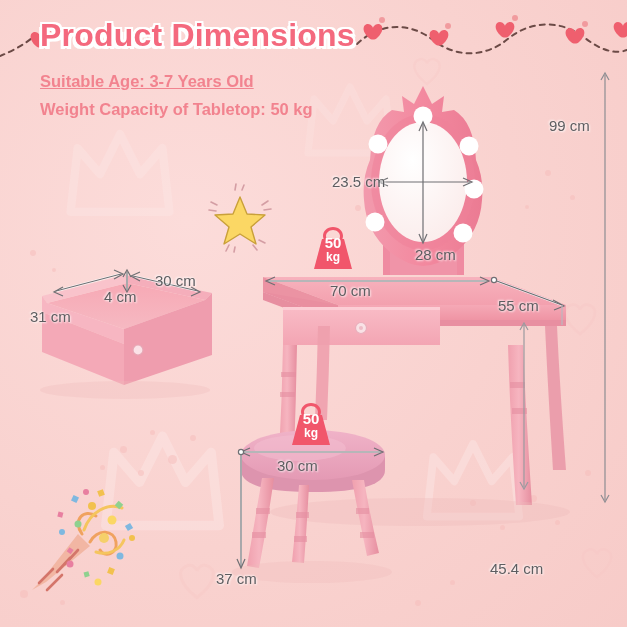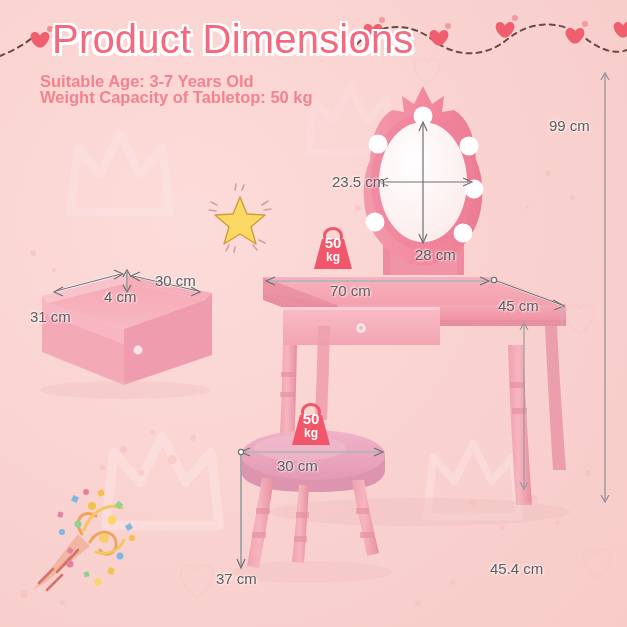--- a/index.html
+++ b/index.html
@@ -15,36 +15,36 @@
   .bg-crown{position:absolute;opacity:.38;}
   .bg-crown svg{display:block;}
   .bg-dot{position:absolute;border-radius:50%;background:#f6bdbb;opacity:.55;}
   .bg-heart{position:absolute;opacity:.30;}
 
   
   .heart-border{position:absolute;top:14px;height:52px;pointer-events:none;}
 
   
   .title{
-    position:absolute;left:52px;top:17px;
-    font-size:40px;font-weight:normal;color:#f4697e;
+    position:absolute;left:40px;top:17px;
+    font-size:32px;font-weight:bold;color:#f4697e;
     letter-spacing:.2px;
     -webkit-text-stroke:0px;
     text-shadow:
       2px 0 0 #fff,-2px 0 0 #fff,0 2px 0 #fff,0 -2px 0 #fff,
       2px 2px 0 #fff,-2px 2px 0 #fff,2px -2px 0 #fff,-2px -2px 0 #fff,
       3px 3px 0 #fff,-3px 3px 0 #fff;
   }
   .spec{
     position:absolute;left:40px;
     font-size:16.5px;font-weight:bold;color:#f2838f;
     white-space:nowrap;
   }
-  .spec.s0{top:72px;}
-  .spec.s1{top:88px;}
+  .spec.s0{top:72px;text-decoration:underline;}
+  .spec.s1{top:100px;}
   .spec.s2{top:128px;}
 
   
   .dim{
     position:absolute;font-size:15px;font-weight:normal;color:#5d5d60;
     white-space:nowrap;
     text-shadow:1px 1px 2px rgba(255,255,255,.85),-1px -1px 2px rgba(255,255,255,.85);
   }
 
   
@@ -408,21 +408,21 @@
       <path d="M127 272 L127 290" stroke="#ffffff" stroke-width="2"></path>
       <path d="M127 272 L127 290"></path>
       <path d="M123 277 L127 270 L131 277"></path>
       <path d="M123 285 L127 292 L131 285"></path>
     </g>
   </svg>
 
   <div class="dim" style="left:549px;top:117px;">99 cm</div>
   <div class="dim" style="left:490px;top:560px;">45.4 cm</div>
   <div class="dim" style="left:330px;top:282px;">70 cm</div>
-  <div class="dim" style="left:498px;top:297px;">45 cm</div>
+  <div class="dim" style="left:498px;top:297px;">55 cm</div>
   <div class="dim" style="left:332px;top:173px;">23.5 cm</div>
   <div class="dim" style="left:415px;top:246px;">28 cm</div>
   <div class="dim" style="left:277px;top:457px;">30 cm</div>
   <div class="dim" style="left:216px;top:570px;">37 cm</div>
   <div class="dim" style="left:30px;top:268px;margin-top:40px;">31 cm</div>
   <div class="dim" style="left:155px;top:272px;">30 cm</div>
   <div class="dim" style="left:104px;top:288px;">4 cm</div>
 
   <div class="weight" style="left:310px;top:224px;">
     <svg width="46" height="48" viewBox="0 0 46 48">

